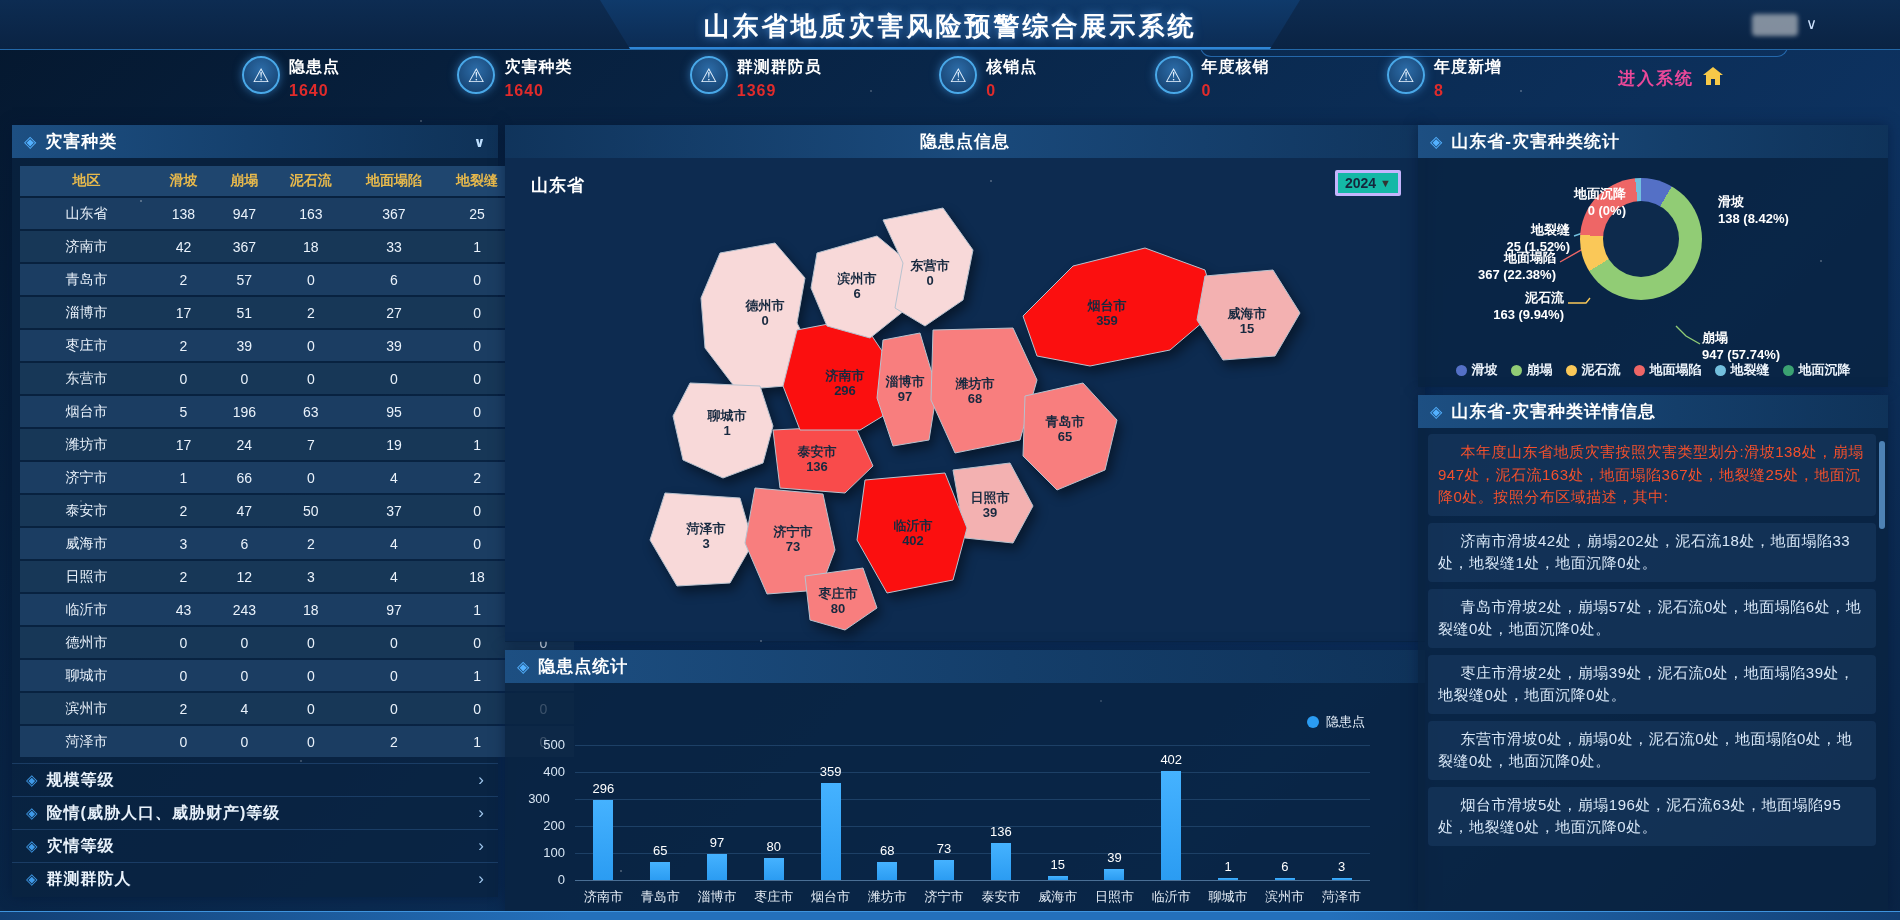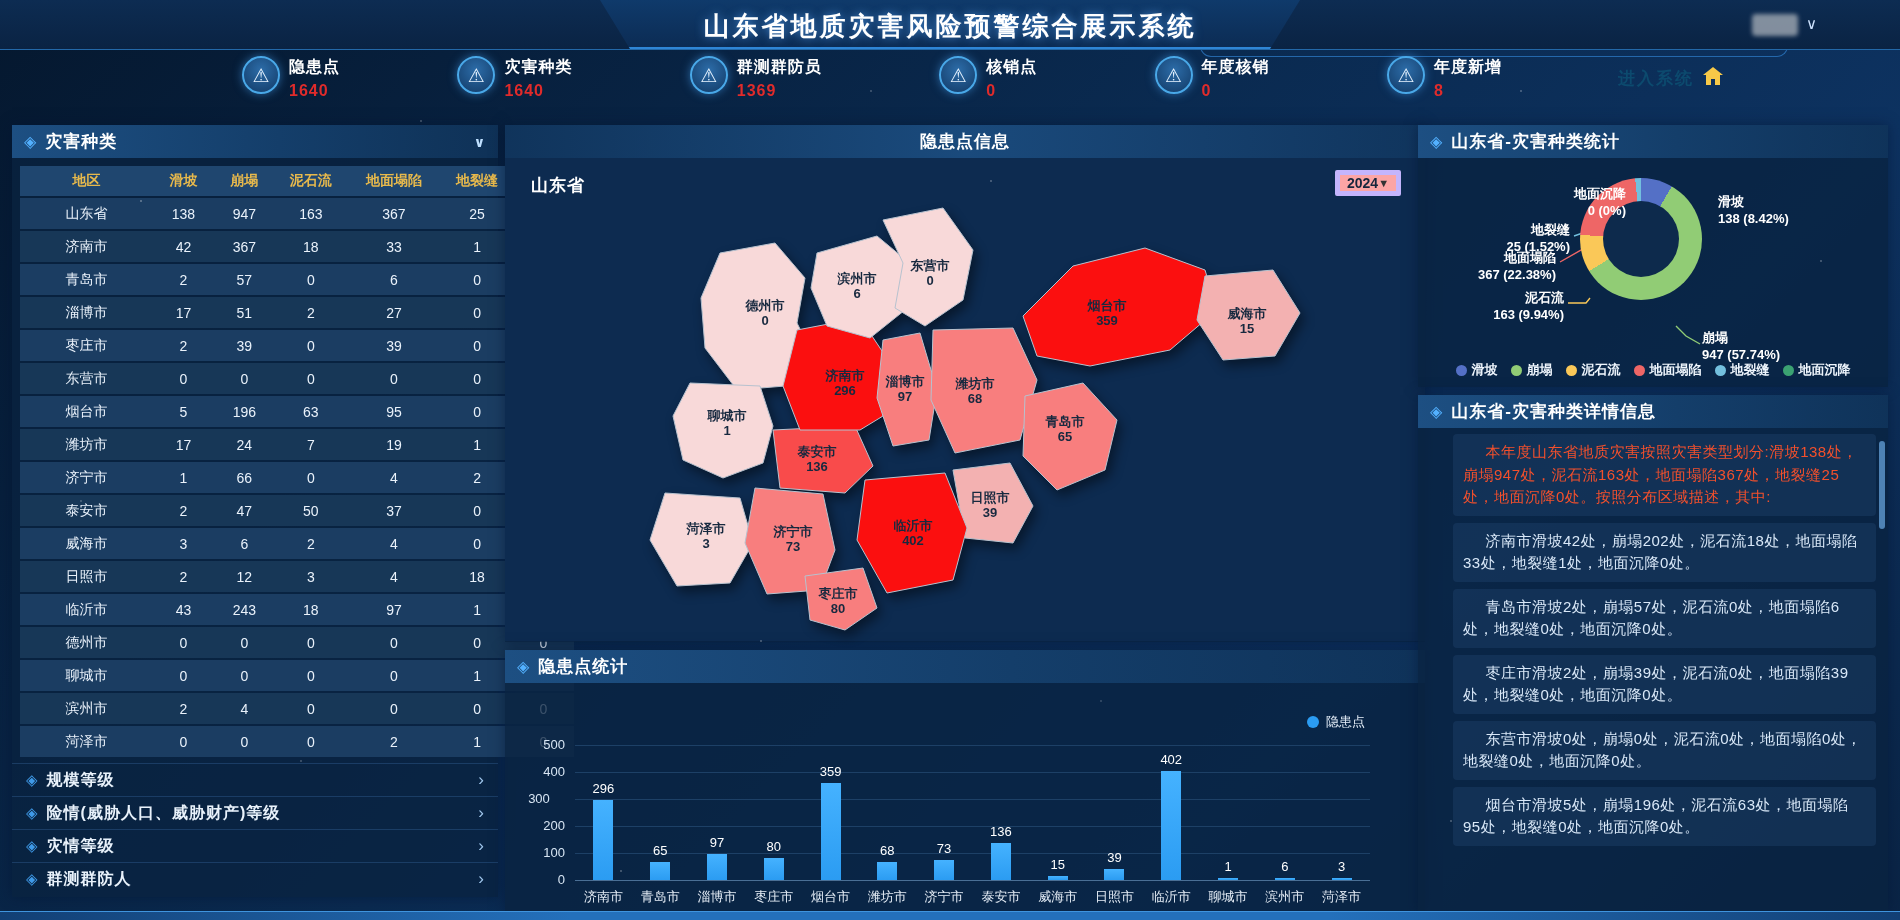--- a/index.html
+++ b/index.html
@@ -46,21 +46,21 @@
   
   .stats-row{position:absolute;left:242px;top:56px;width:1260px;display:flex;justify-content:space-between;z-index:4;}
   .stat{display:flex;align-items:flex-start;gap:9px;}
   .stat-icon{width:38px;height:38px;border-radius:50%;border:2px solid #49a8e8;flex:0 0 auto;
     background:radial-gradient(circle at 50% 35%,#2c6ca8,#123a66);display:flex;align-items:center;justify-content:center;
     box-shadow:0 0 10px rgba(70,160,240,.55);}
   .stat-icon span{font-size:19px;color:#e8f4ff;line-height:1;}
   .stat-label{font-size:16px;color:#fff;font-weight:600;letter-spacing:1px;padding-top:1px;}
   .stat-value{font-size:16px;font-weight:700;color:#e02b2b;margin-top:4px;letter-spacing:1px;}
   .enter-system{position:absolute;left:1618px;top:66px;display:flex;align-items:center;gap:8px;cursor:pointer;z-index:4;}
-  .enter-system .txt{color:#0c4a6e;font-size:17px;font-weight:700;letter-spacing:2px;}
+  .enter-system .txt{color:#ec4899;font-size:17px;font-weight:700;letter-spacing:2px;}
 
   
   .panel{position:absolute;background:rgba(9,34,64,.78);box-shadow:0 0 12px rgba(0,20,50,.5);}
   .panel-title{height:33px;background:linear-gradient(90deg,#1d4f82 0%,#143e6a 55%,rgba(20,62,106,.55) 100%);
     display:flex;align-items:center;padding:0 12px;font-size:17px;font-weight:700;color:#fff;letter-spacing:1px;}
   .panel-title .dia{color:#53b1ff;font-size:16px;margin-right:8px;}
   .panel-title.centered{justify-content:center;background:linear-gradient(90deg,rgba(21,64,110,.6),#1a4a7c 50%,rgba(21,64,110,.6));}
   .panel-title .chev{margin-left:auto;color:#bfe0ff;font-size:14px;cursor:pointer;}
 
   #left-panel{left:12px;top:125px;width:486px;height:772px;}
@@ -82,21 +82,21 @@
   .accordions{margin-top:4px;}
   .acc{height:33px;display:flex;align-items:center;padding:0 14px;border-top:1px solid rgba(60,110,165,.35);
     cursor:pointer;}
   .acc .dia{color:#3f9ae8;font-size:15px;margin-right:9px;}
   .acc .lbl{font-size:16px;color:#e9f2fb;font-weight:600;letter-spacing:1px;}
   .acc .chev{margin-left:auto;color:#9fc6ec;font-size:17px;}
 
   
   .map-body{position:relative;width:100%;height:483px;background:#0d2b50;}
   .region-label{position:absolute;left:26px;top:16px;font-size:17px;color:#fff;font-weight:600;letter-spacing:1px;}
-  .year-select{position:absolute;right:24px;top:12px;width:66px;height:26px;background:#fca5a5;border:5px solid #c4b5fd;
+  .year-select{position:absolute;right:24px;top:12px;width:66px;height:26px;background:#14b8a6;border:3px solid #c4b5fd;
     border-radius:2px;display:flex;align-items:center;justify-content:space-between;padding:0 7px;cursor:pointer;}
   .year-select .yr{color:#16263c;font-size:14px;font-weight:600;}
   .year-select .ar{color:#333;font-size:11px;}
   svg.mapsvg{position:absolute;left:0;top:0;filter:drop-shadow(4px 6px 6px rgba(0,0,0,.45));}
   svg.mapsvg polygon{stroke:#b7c2cf;stroke-width:1;cursor:pointer;}
   svg.mapsvg text{fill:#17293f;font-size:13px;font-weight:700;pointer-events:none;}
   .map-legend{position:absolute;right:42px;bottom:16px;}
   .map-legend .row{display:flex;align-items:center;justify-content:flex-end;gap:10px;height:23px;cursor:pointer;}
   .map-legend .rng{color:#fff;font-size:14px;font-weight:600;}
   .map-legend .sw{width:34px;height:15px;border-radius:4px;}
@@ -121,21 +121,21 @@
   .dlabel .l2{font-weight:700;}
   svg.dlines{position:absolute;left:0;top:0;pointer-events:none;}
   .pie-legend{position:absolute;left:0;bottom:8px;width:100%;display:flex;justify-content:center;gap:13px;}
   .pie-legend .item{display:flex;align-items:center;gap:5px;cursor:pointer;}
   .pie-legend .dot{width:11px;height:11px;border-radius:50%;}
   .pie-legend .lbl{font-size:13px;color:#eef5fc;font-weight:600;}
 
   
   .detail-list{position:relative;height:478px;overflow:hidden;padding:6px 12px 0 10px;}
   .detail-item{background:rgba(42,84,130,.28);border-radius:4px;padding:7px 10px;margin-bottom:7px;
-    font-size:15px;line-height:1.5;color:#d9e8f8;text-indent:1.5em;letter-spacing:.5px;margin-left:25px;}
+    font-size:15px;line-height:1.5;color:#d9e8f8;text-indent:1.5em;letter-spacing:.5px;}
   .detail-item.hl{color:#f4502c;}
   .scroll-thumb{position:absolute;right:3px;top:46px;width:6px;height:88px;border-radius:3px;background:#4e82b4;cursor:pointer;}
 
   
   .bottom-bar{position:absolute;left:0;bottom:0;width:1900px;height:9px;border-top:1px solid #3f94de;
     background:linear-gradient(90deg,#123f74,#2470bb 30%,#2470bb 70%,#123f74);}
 </style>
 </head>
 <body>
 

